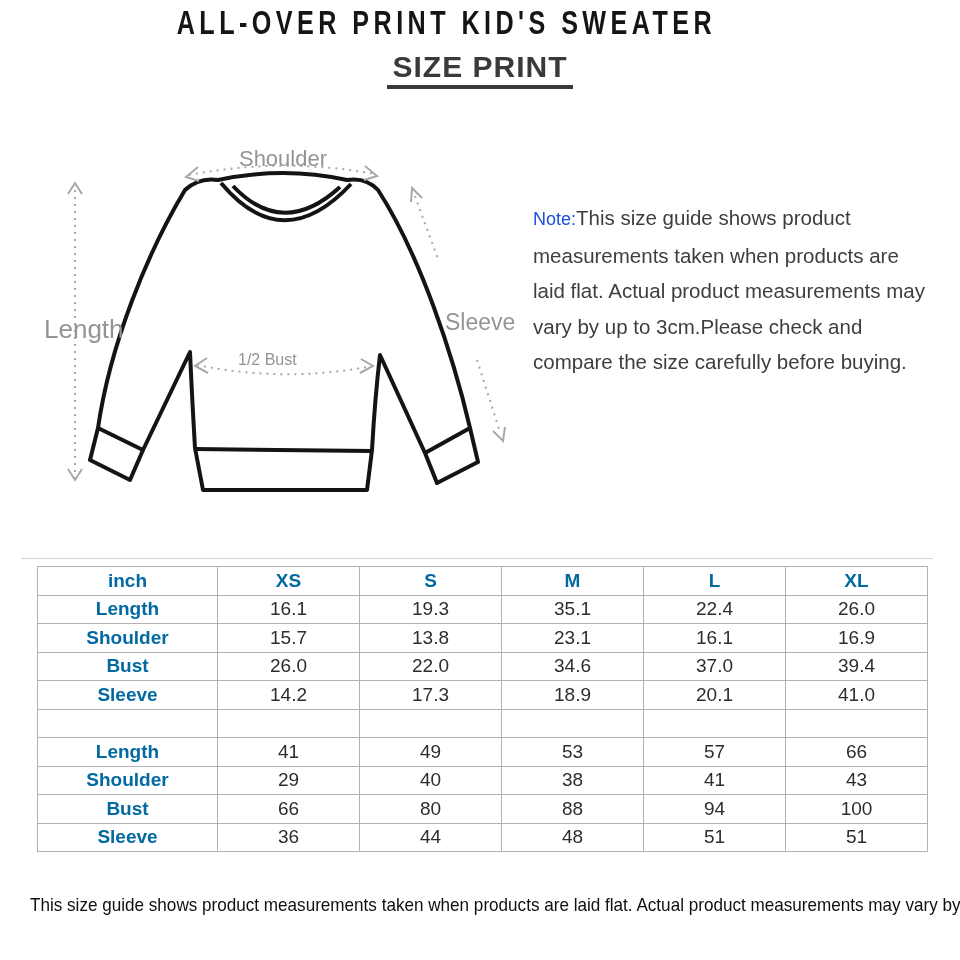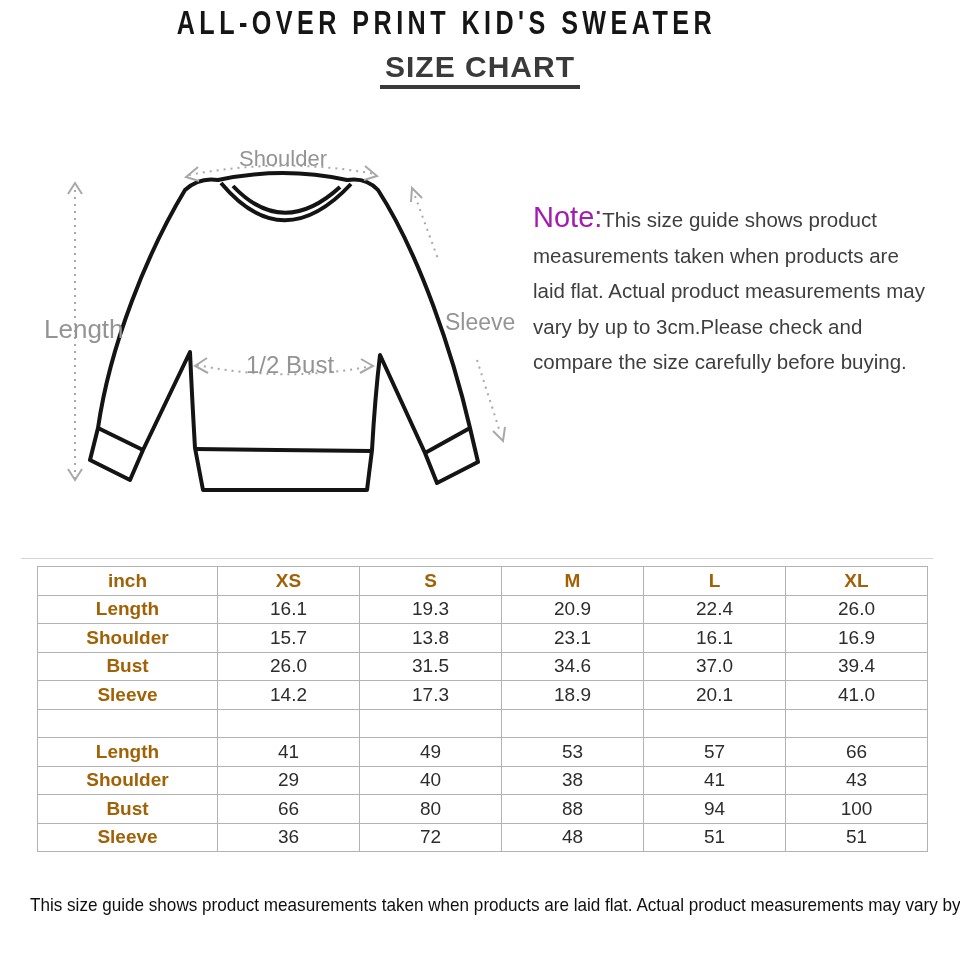--- a/index.html
+++ b/index.html
@@ -13,49 +13,49 @@
   .subtitle-wrap{position:absolute;top:50px;left:0;width:960px;text-align:center;}
   .subtitle-inner{display:inline-block;font-weight:bold;font-size:30px;letter-spacing:1px;
         color:#3a3a3a;border-bottom:4px solid #3a3a3a;padding:0 5px 1px 5px;}
 
   
   #sweater-svg{position:absolute;left:25px;top:135px;}
   .diag-label{position:absolute;color:#949494;white-space:nowrap;}
   #lbl-shoulder{left:210px;top:146px;width:146px;text-align:center;font-size:22px;}
   #lbl-length{left:44px;top:314px;font-size:26px;}
   #lbl-sleeve{left:445px;top:309px;font-size:23px;}
-  #lbl-bust{left:246px;top:351px;font-size:24px;}
+  #lbl-bust{left:238px;top:351px;font-size:16px;}
 
   
   .note{position:absolute;left:533px;top:200px;width:402px;font-size:20.5px;
         line-height:35.5px;color:#3e3e3e;}
-  .note-head{font-size:29px;color:#a21caf;}
+  .note-head{font-size:18px;color:#1d4ed8;}
 
   
   .hairline{position:absolute;left:21px;top:558px;width:912px;height:1px;background:#d4d4d4;}
   #size-table{position:absolute;left:37px;top:566px;border-collapse:collapse;
         table-layout:fixed;width:890px;}
   #size-table td{border:1px solid #b2b2b2;height:27.5px;text-align:center;
         vertical-align:middle;font-size:19px;color:#2d2d2d;padding:0;overflow:hidden;}
-  #size-table td.hd{font-weight:bold;color:#a16207;}
+  #size-table td.hd{font-weight:bold;color:#0369a1;}
 
   
   .footer{position:absolute;left:30px;top:894px;font-size:19px;color:#101010;
         white-space:nowrap;transform:scaleX(.9);transform-origin:left center;letter-spacing:0;}
 </style>
 </head>
 <body>
 
 <div id="page">
 
   <div class="title-wrap">
     <span class="title-inner">ALL-OVER PRINT KID'S SWEATER</span>
   </div>
   <div class="subtitle-wrap">
-    <span class="subtitle-inner">SIZE CHART</span>
+    <span class="subtitle-inner">SIZE PRINT</span>
   </div>
 
   <svg id="sweater-svg" width="520" height="430" viewBox="0 0 520 430">
 
     <path fill="#ffffff" stroke="#141414" stroke-width="4" stroke-linejoin="round" d="M 160,55 Q 174,42 193,45 Q 258,31 322,45 Q 341,42 353,55
              C 395,120 428,220 445,293 L 453,327 L 412,348 L 400,318 L 355,220
              Q 350,262 347,315 L 342,355 L 178,355 L 170,313 Q 167,262 165,217
              L 118,315 L 105,345 L 65,325 L 73,293
              C 85,210 122,118 160,55 Z"></path>
 
@@ -112,36 +112,36 @@
           <td class="hd">XS</td>
           <td class="hd">S</td>
           <td class="hd">M</td>
           <td class="hd">L</td>
           <td class="hd">XL</td>
         </tr>
         <tr>
           <td class="hd">Length</td>
           <td>16.1</td>
           <td>19.3</td>
-          <td>20.9</td>
+          <td>35.1</td>
           <td>22.4</td>
           <td>26.0</td>
         </tr>
         <tr>
           <td class="hd">Shoulder</td>
           <td>15.7</td>
           <td>13.8</td>
           <td>23.1</td>
           <td>16.1</td>
           <td>16.9</td>
         </tr>
         <tr>
           <td class="hd">Bust</td>
           <td>26.0</td>
-          <td>31.5</td>
+          <td>22.0</td>
           <td>34.6</td>
           <td>37.0</td>
           <td>39.4</td>
         </tr>
         <tr>
           <td class="hd">Sleeve</td>
           <td>14.2</td>
           <td>17.3</td>
           <td>18.9</td>
           <td>20.1</td>
@@ -175,21 +175,21 @@
           <td class="hd">Bust</td>
           <td>66</td>
           <td>80</td>
           <td>88</td>
           <td>94</td>
           <td>100</td>
         </tr>
         <tr>
           <td class="hd">Sleeve</td>
           <td>36</td>
-          <td>72</td>
+          <td>44</td>
           <td>48</td>
           <td>51</td>
           <td>51</td>
         </tr>
       </tbody>
   </table>
 
   <div class="footer">This size guide shows product measurements taken when products are laid flat. Actual product measurements may vary by up to 1".</div>
 
 </div>

